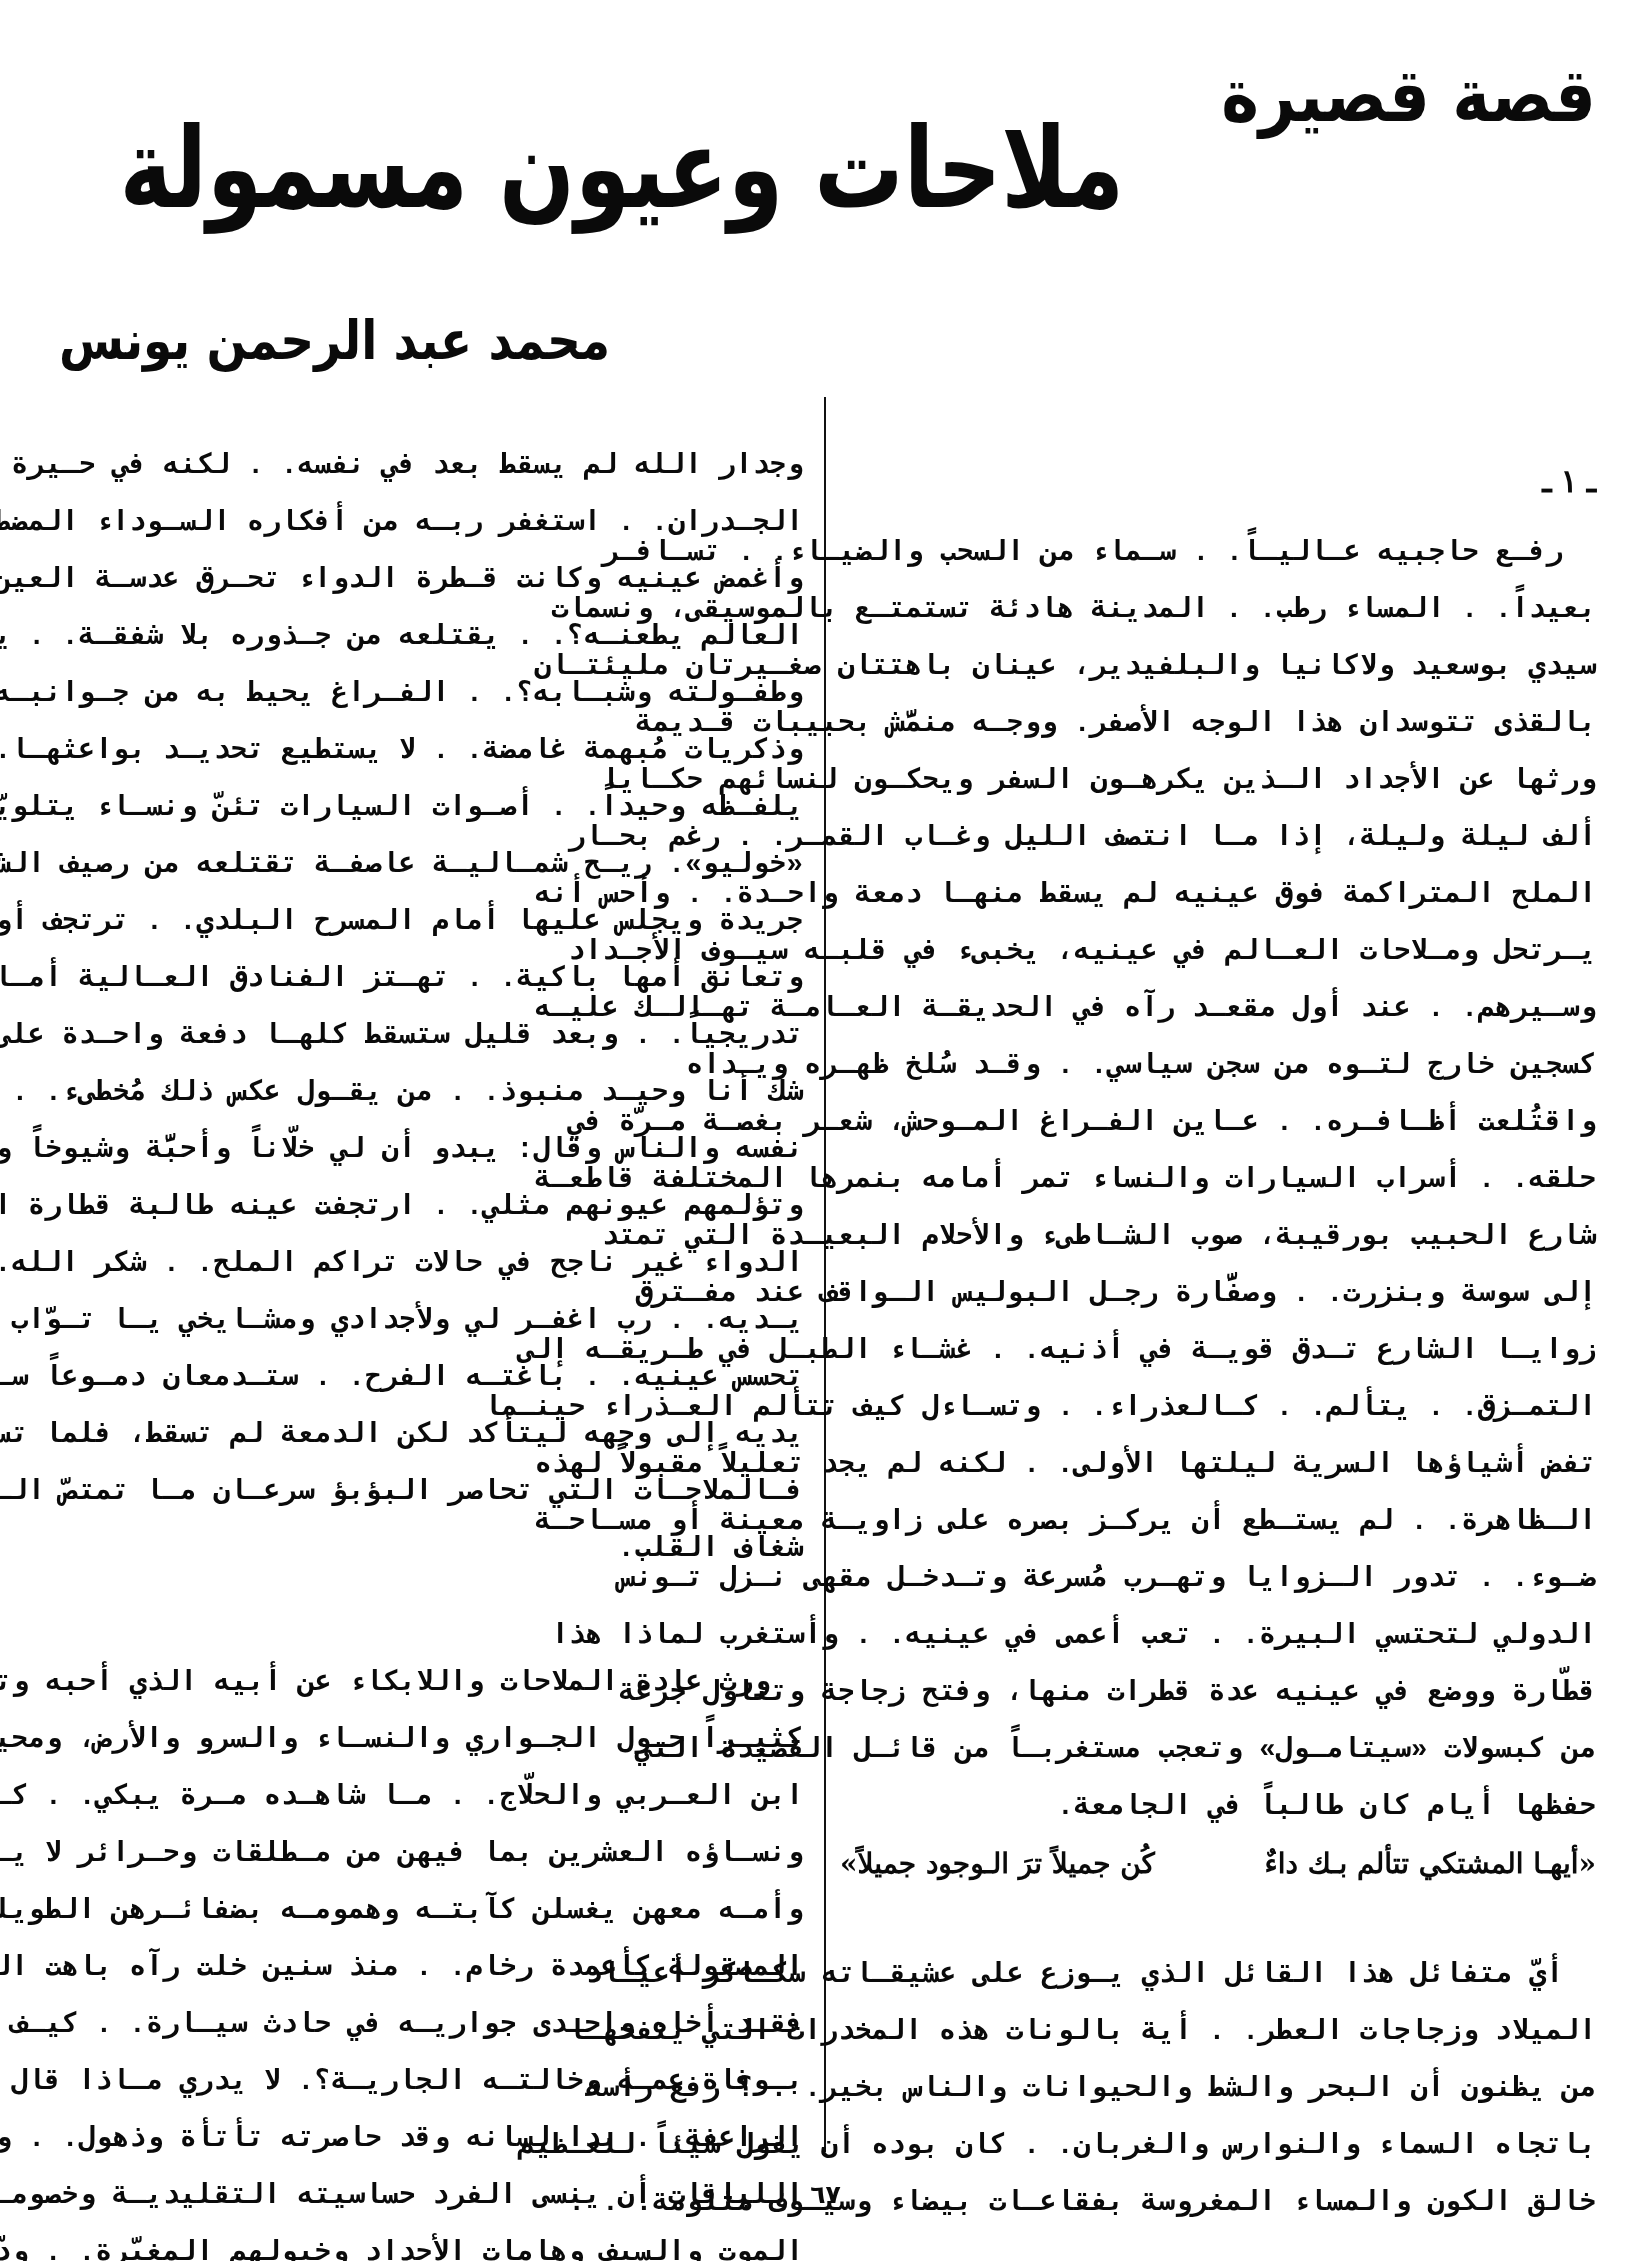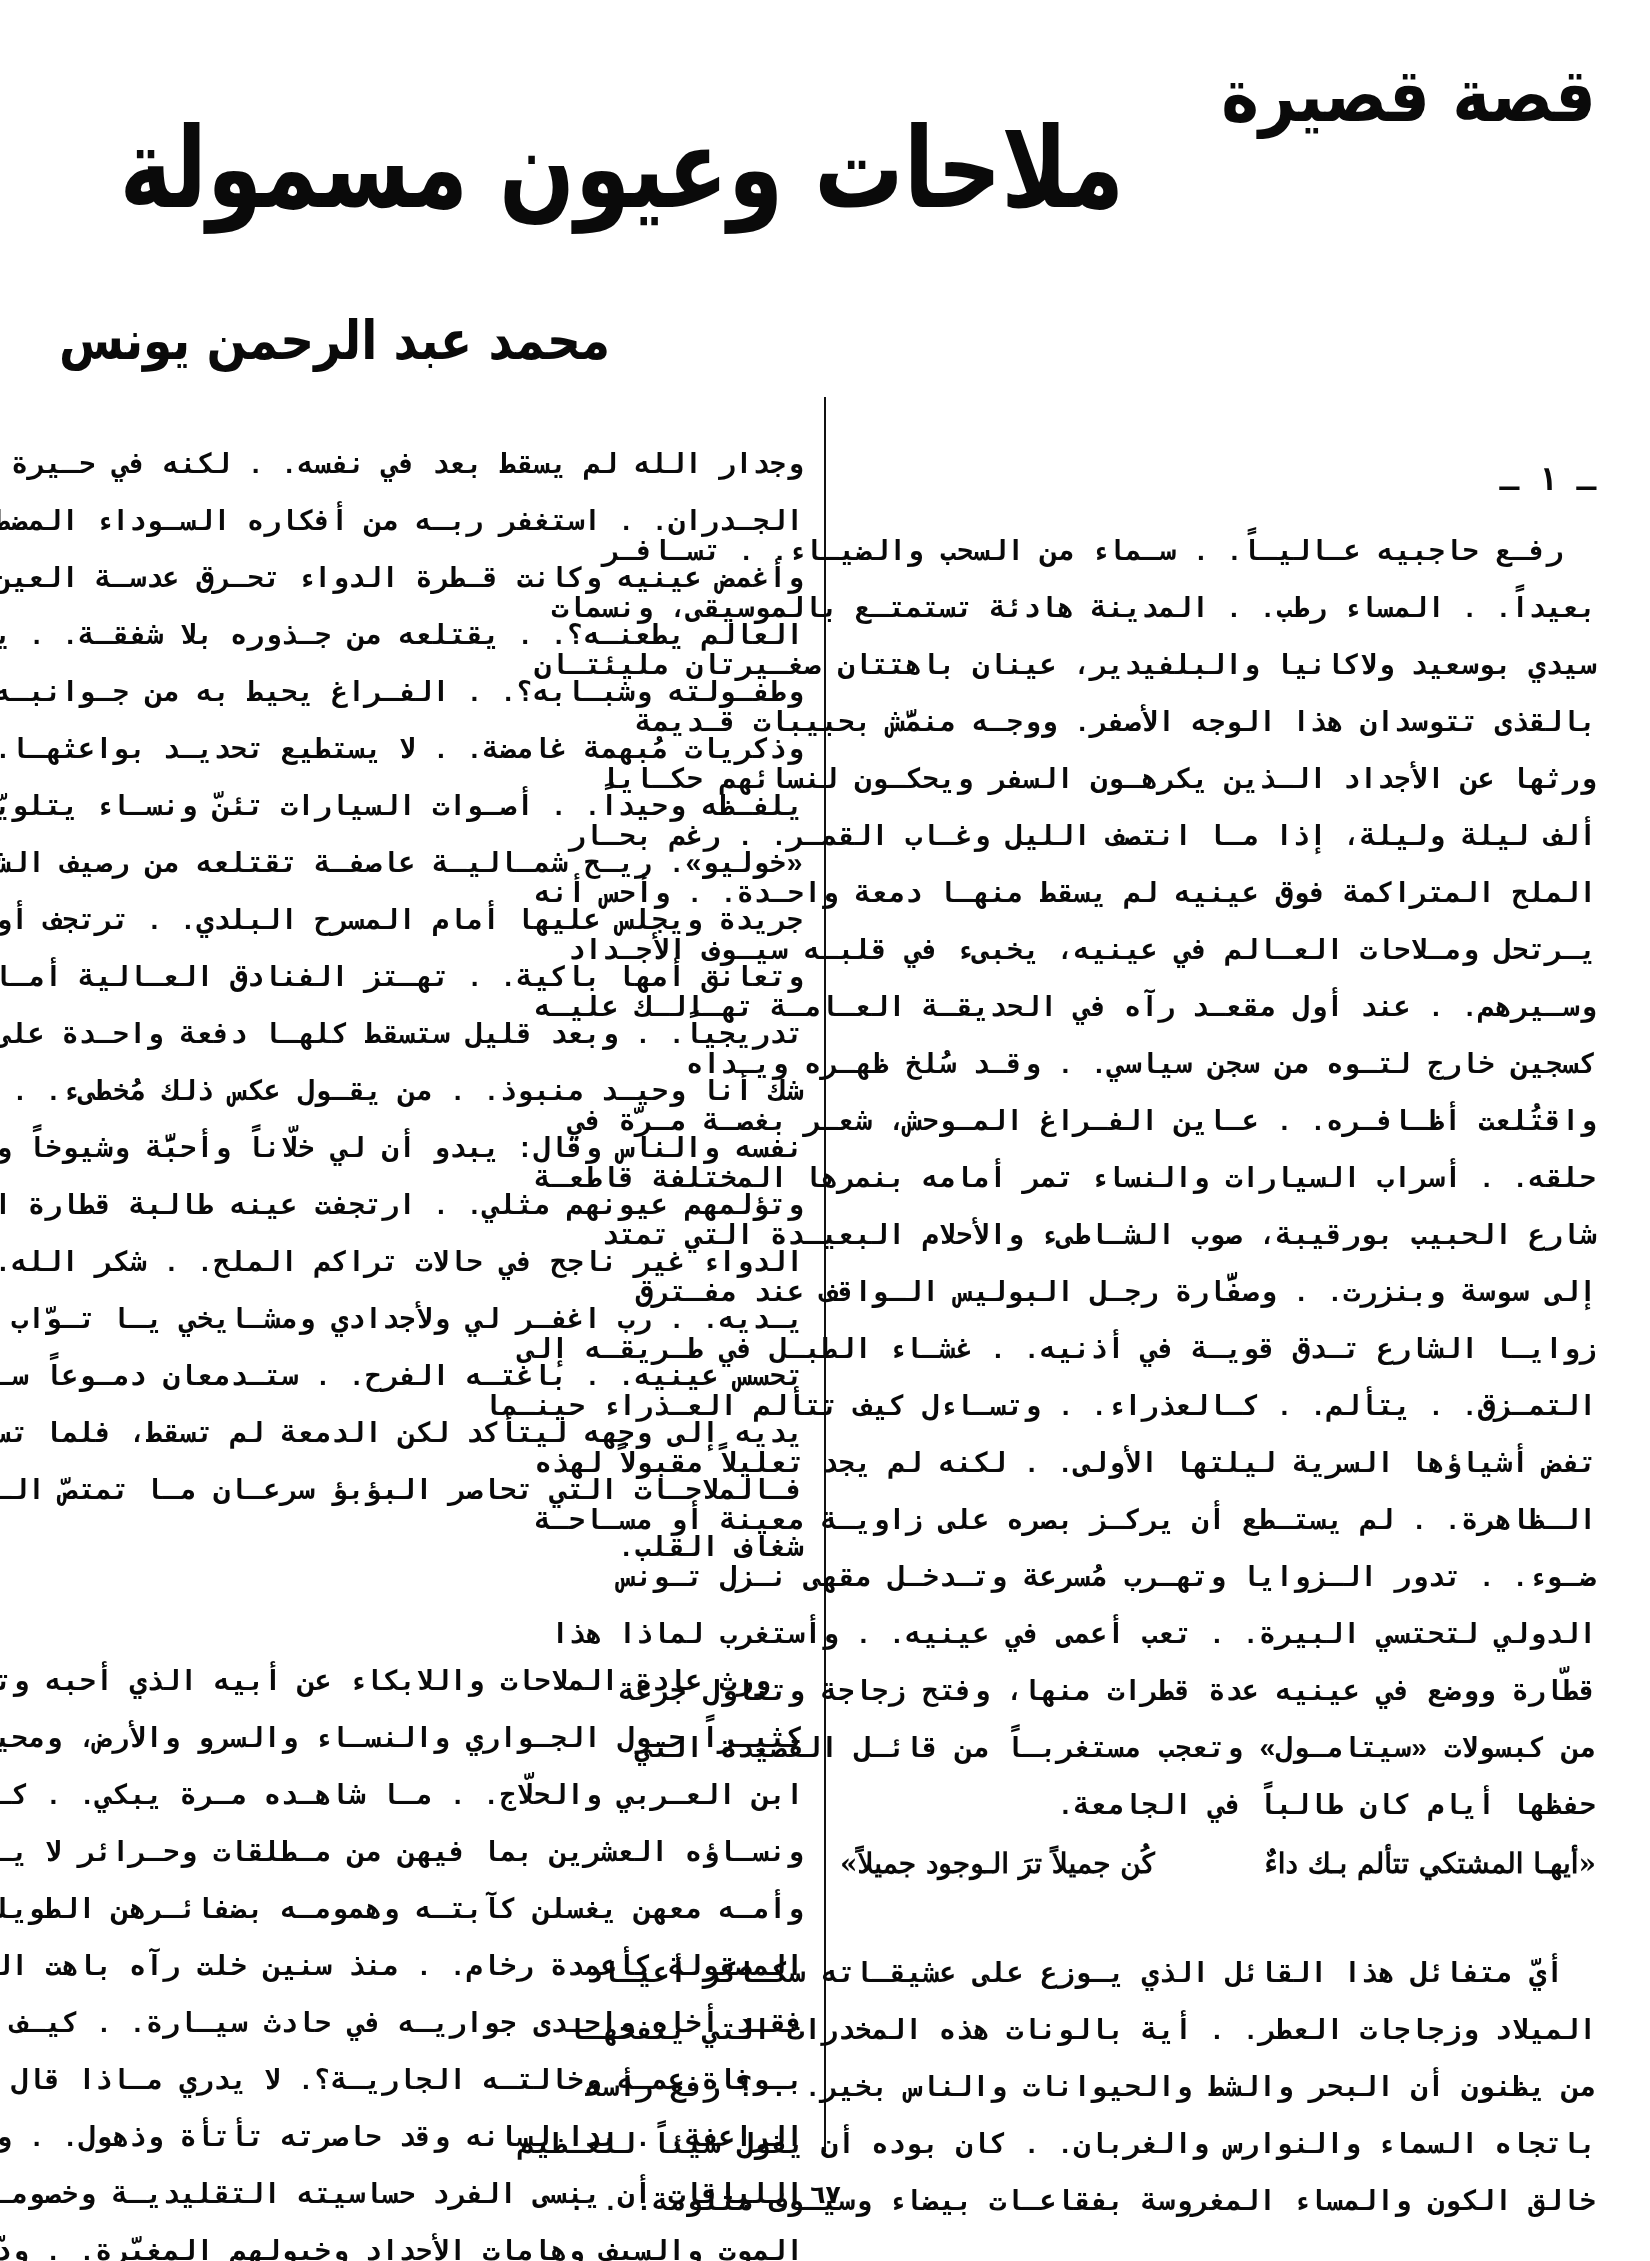--- a/index.html
+++ b/index.html
@@ -26,21 +26,21 @@
     position: absolute; top: 439px; width: 756px;
     font-size: 28px; line-height: 57px; text-align: justify; text-align-last: right;
     font-weight: bold;
   }
   .col-right { right: 54px; }
   .col-left { left: 47px; top: 437px; }
   .col-left .line, .col-right .line { display: block; white-space: nowrap; text-align: justify; text-align-last: justify; font-family: Liberation Mono, monospace; }
   .line.last { text-align-last: right; }
   .section-number {
     text-align: center; font-size: 32px; height: 57px; line-height: 57px; margin-top: 14px; margin-bottom: 14px;
-    font-family: Liberation Mono, monospace; font-weight: bold;
+    font-family: Liberation Sans, sans-serif; font-weight: bold;
   }
   .para-gap { height: 54px; }
   .indent { padding-right: 33px; }
   .verse {
     display: flex; justify-content: space-between; white-space: nowrap;
   }
   .column-divider {
     position: absolute; left: 824px; top: 397px; width: 2.1px; height: 1755px; background: #111;
   }
   .page-number {

